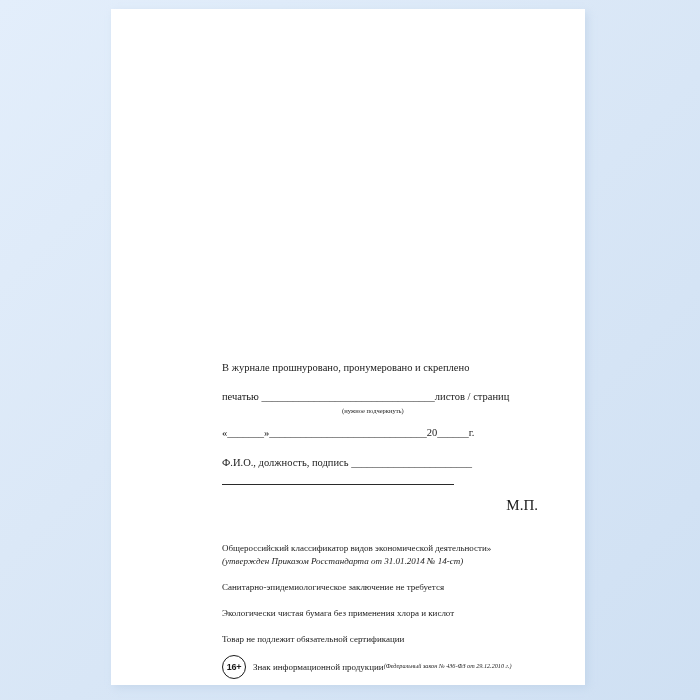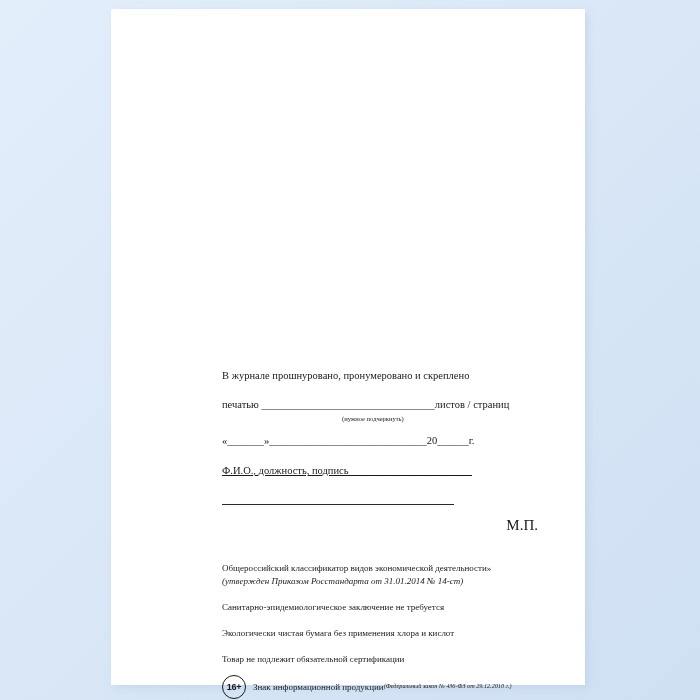--- a/index.html
+++ b/index.html
@@ -35,21 +35,21 @@
     top: 9px;
     width: 474px;
     height: 676px;
     background: #ffffff;
     box-sizing: border-box;
     padding: 0;
   }
   .doc-body {
     position: absolute;
     left: 111px;
-    top: 368px;
+    top: 360px;
     width: 474px;
     box-sizing: border-box;
     padding: 0 40px 0 111px;
     font-family: "Liberation Serif", serif;
     color: #1a1a1a;
   }
   .block-1 {
     font-size: 10.5px;
     line-height: 1.5;
   }
@@ -66,23 +66,22 @@
     font-size: 6.5px;
     margin: -1px 0 10px 0;
     padding-left: 120px;
     color: #222;
   }
   .line-3 {
     margin: 0 0 14px 0;
     white-space: nowrap;
   }
   .line-4 {
-    margin: 0 0 24px 0;
+    margin: 0 0 12px 0;
     white-space: nowrap;
-    text-decoration: underline;
   }
   .rule-line {
     margin: 0 0 9px 0;
     border-bottom: 1px solid #2a2a2a;
     width: 232px;
     height: 1px;
   }
   .mp {
     margin: 0 0 0 0;
     text-align: right;

